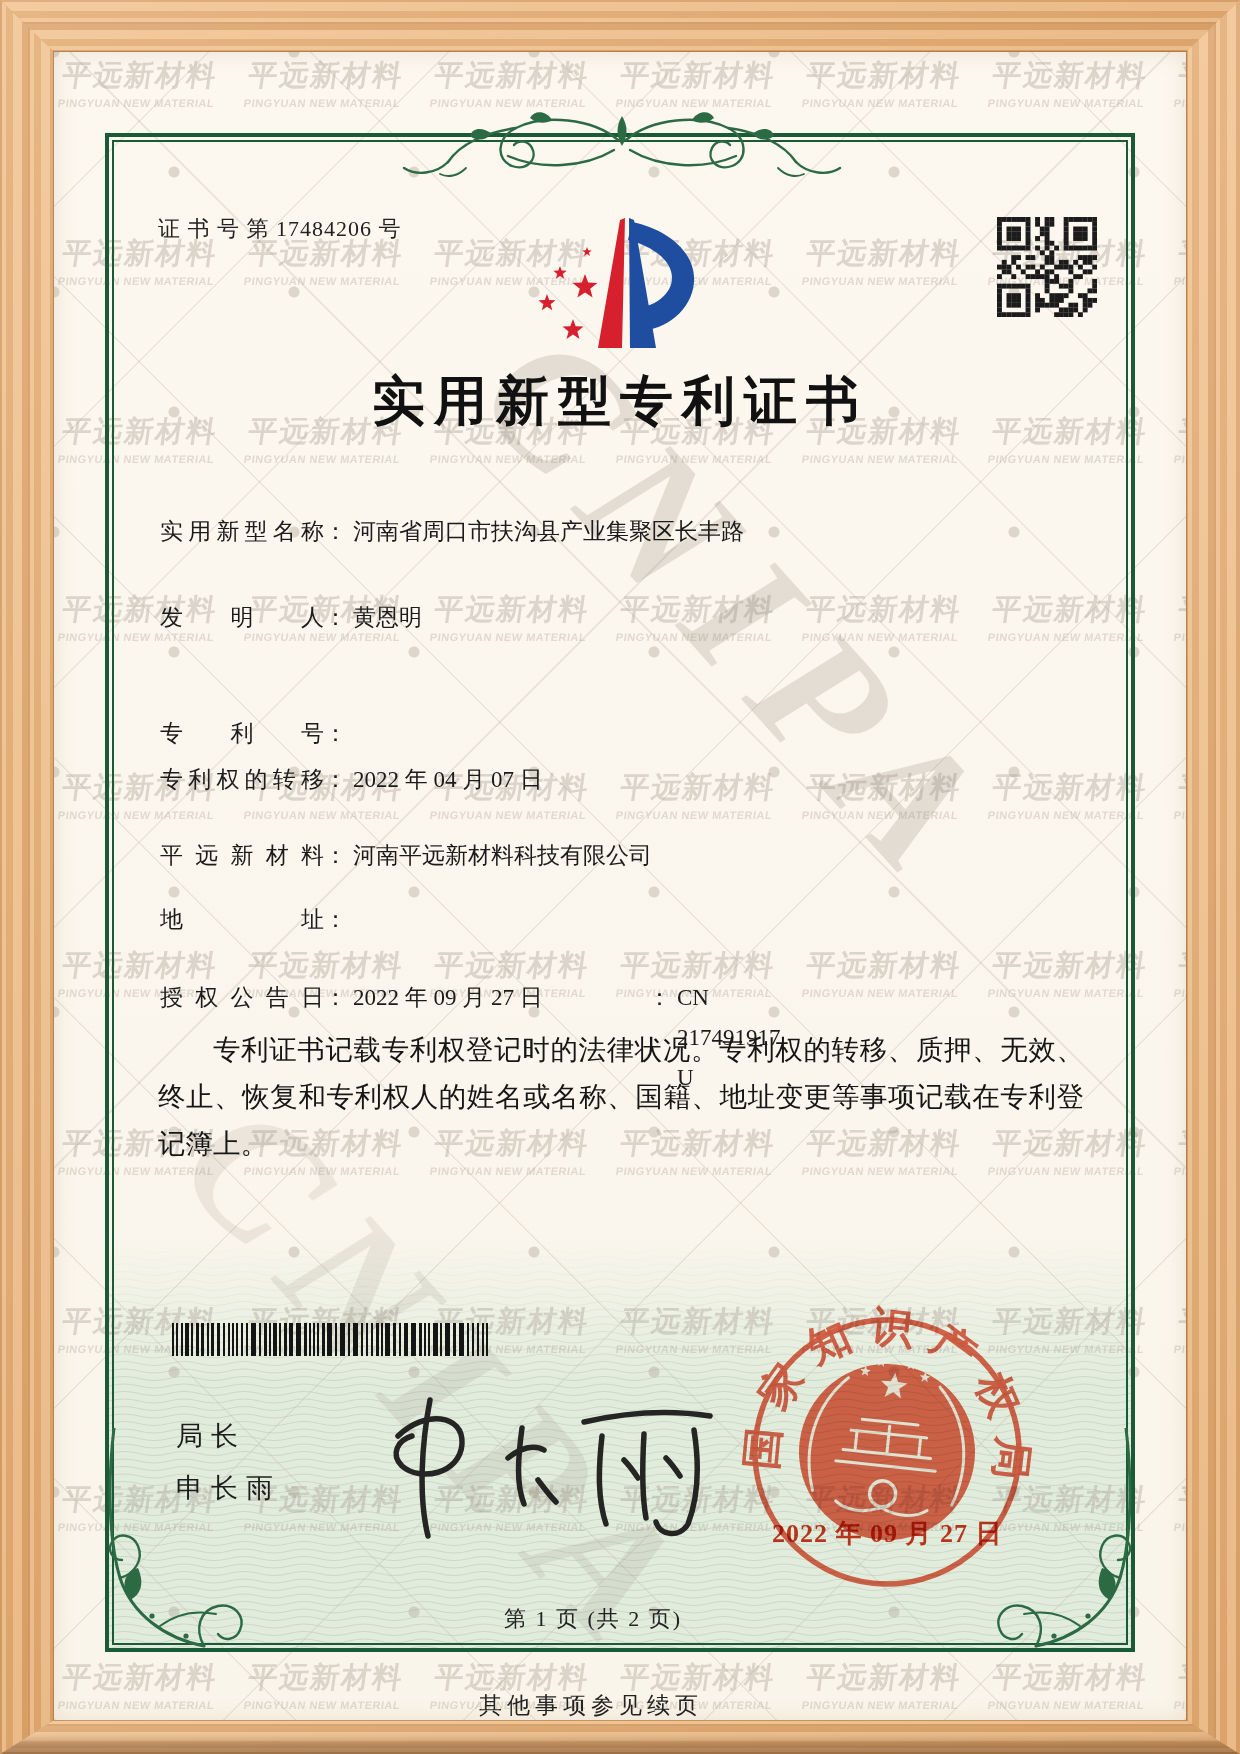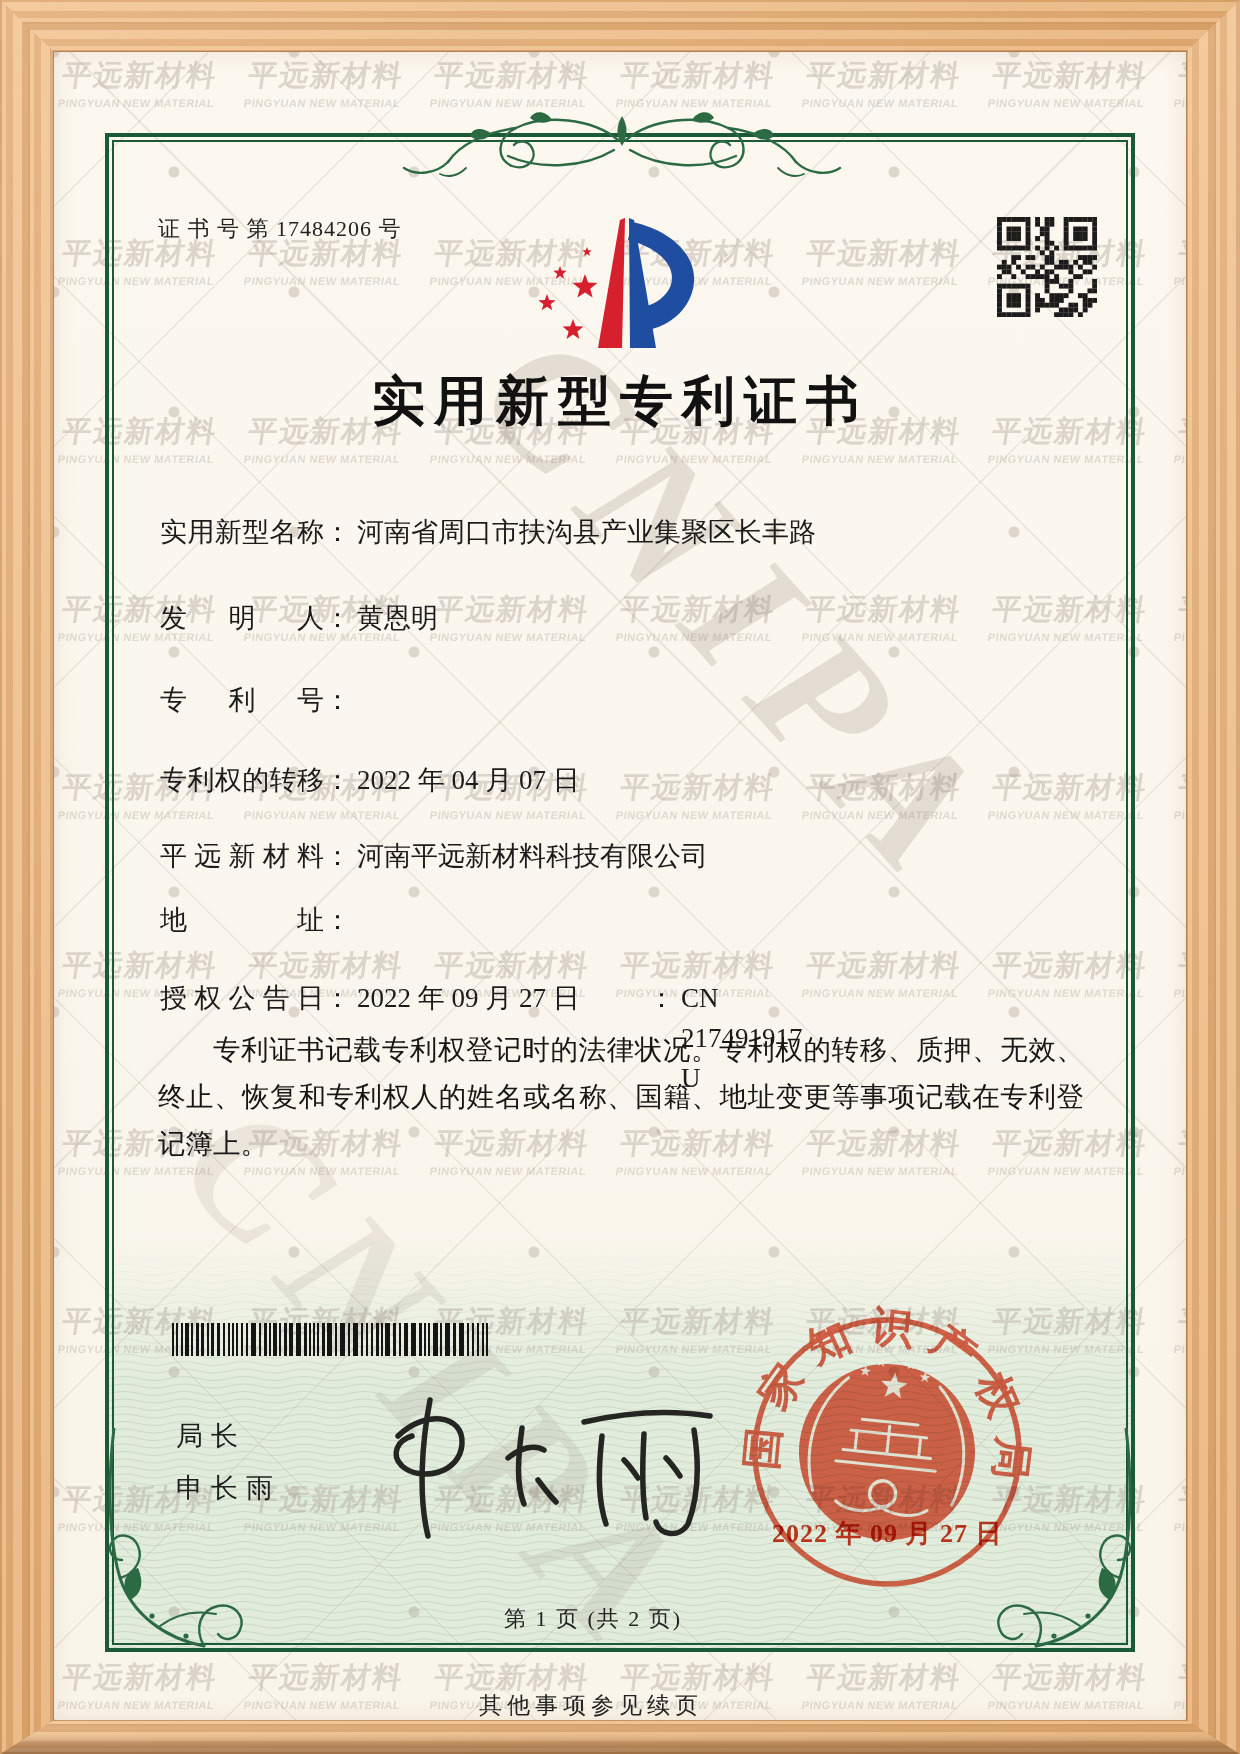--- a/index.html
+++ b/index.html
@@ -50,21 +50,21 @@
   .cnipa{position:absolute;font:italic 700 178px "Liberation Serif","DejaVu Serif",serif;
       color:#8d8374;transform:rotate(48deg);transform-origin:0 0;letter-spacing:28px;white-space:nowrap;}
   
   .gborder{left:105px;top:133px;width:1030px;height:1519px;border:4px solid #1b5a36;box-sizing:border-box;}
   .gborder::after{content:"";position:absolute;inset:3px;border:2px solid #1b5a36;}
   
   .certno{left:158px;top:214px;font-size:22px;color:#222;letter-spacing:1px;}
   .title{left:105px;width:1030px;top:366px;text-align:center;font-size:53px;font-weight:600;
          color:#111;letter-spacing:9px;}
   .frow{position:absolute;left:160px;display:flex;align-items:flex-start;
-        font-size:27px;color:#1b1b1b;line-height:40px;}
+        font-size:23px;color:#1b1b1b;line-height:40px;}
   .flab{width:164px;text-align:justify;text-align-last:justify;display:inline-block;}
   .fcolon{margin-right:6px;}
   .fval{max-width:672px;}
   .pair2{position:absolute;left:488px;top:0;display:flex;}
   .paras{left:158px;top:1026px;width:926px;font-size:27.5px;line-height:47px;
          text-align:justify;color:#161616;}
   .paras p{margin:0;text-indent:2em;}
   .signer{left:176px;font-size:27px;letter-spacing:8px;color:#1d1d1d;
           font-family:"Liberation Sans","DejaVu Sans",sans-serif;}
   .pageinfo{left:0;width:1186px;top:1604px;text-align:center;font-size:22px;
@@ -715,21 +715,21 @@
       <div class="frow" style="top:512px">
       <span class="flab">实用新型名称</span>
         <span class="fcolon">：</span>
       <span class="fval">河南省周口市扶沟县产业集聚区长丰路</span>
       </div>
       <div class="frow" style="top:598px">
       <span class="flab">发明人</span>
         <span class="fcolon">：</span>
       <span class="fval">黄恩明</span>
       </div>
-      <div class="frow" style="top:680px">
+      <div class="frow" style="top:714px">
       <span class="flab">专利号</span>
         <span class="fcolon">：</span>
       </div>
       <div class="frow" style="top:760px">
       <span class="flab">专利权的转移</span>
         <span class="fcolon">：</span>
       <span class="fval">2022 年 04 月 07 日</span>
       </div>
       <div class="frow" style="top:836px">
       <span class="flab">平远新材料</span>

